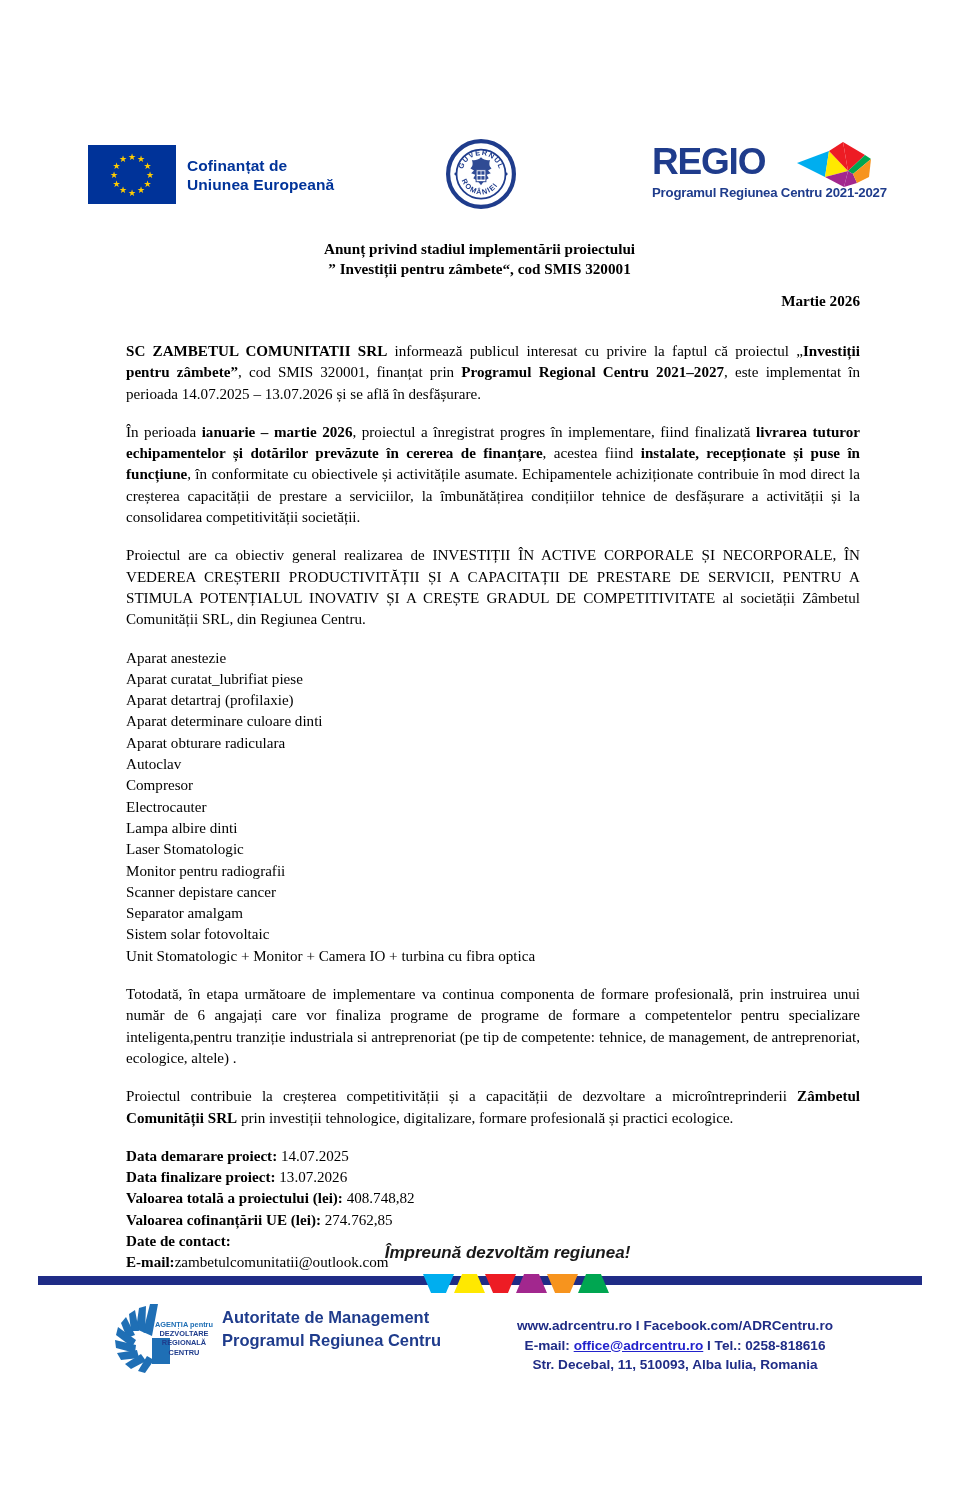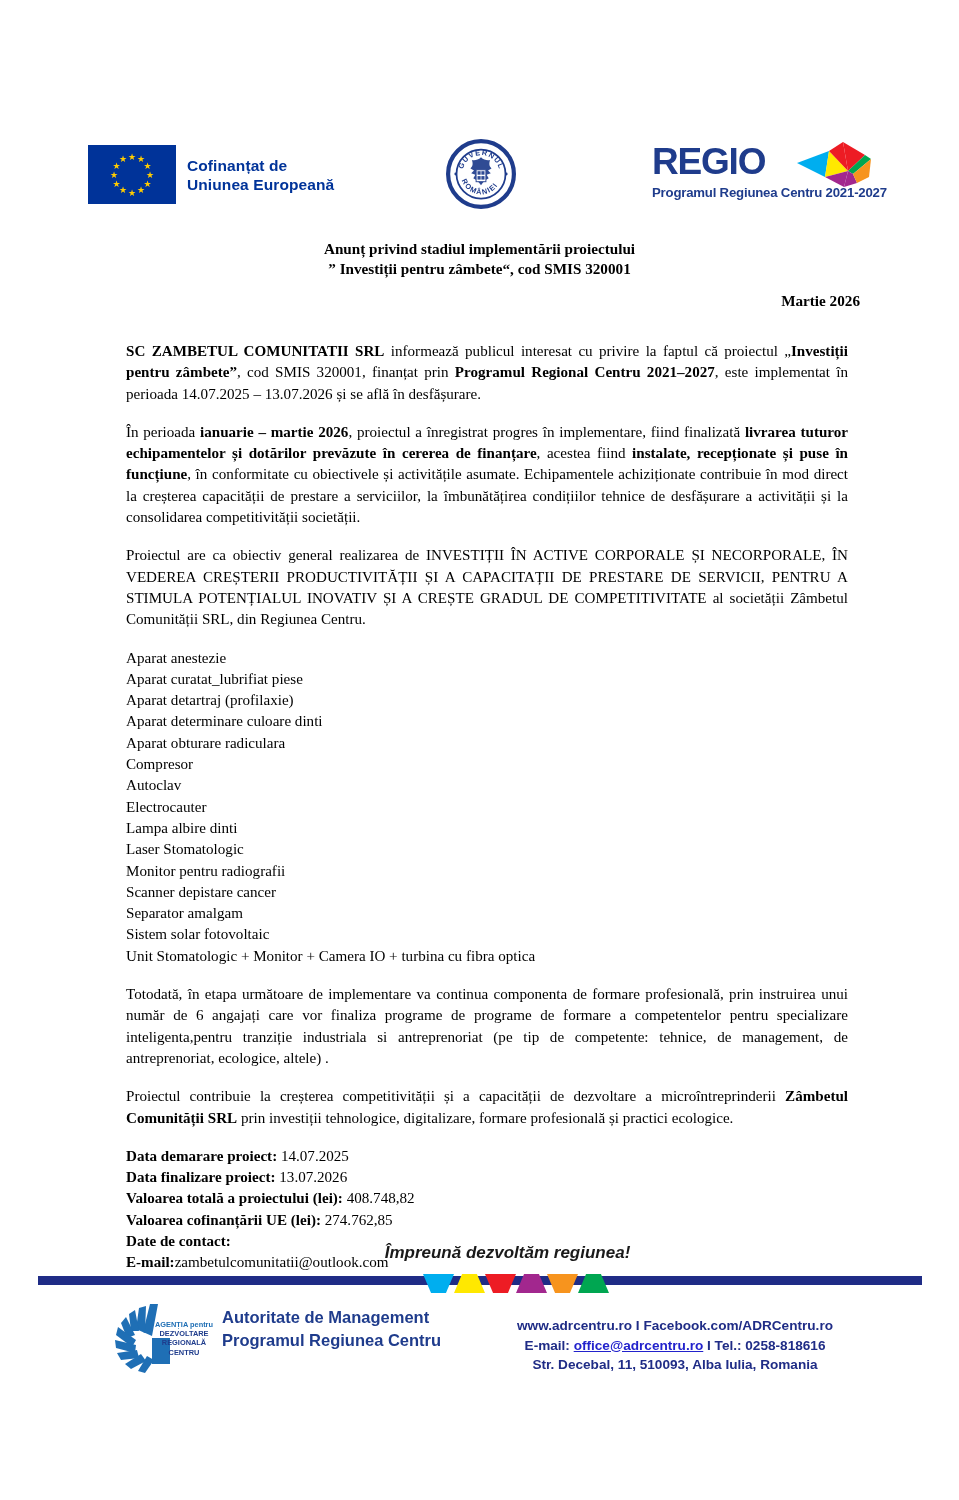--- a/index.html
+++ b/index.html
@@ -130,21 +130,21 @@
   .body-wrap {
     position: absolute;
     top: 341px;
     left: 126px;
     width: 734px;
     font-size: 15.1px;
     line-height: 21.3px;
   }
   .para {
     text-align: justify;
-    margin: 0 12px 17px 0;
+    margin: 0 0 17px 0;
   }
   b { font-weight: bold; }
 
   .list-head {
     font-weight: bold;
     margin: 0 0 0 0;
     text-indent: 5px;
   }
   .equip-list {
     list-style: none;
@@ -344,22 +344,22 @@
 
   <p class="para">Proiectul are ca obiectiv general realizarea de INVESTIȚII ÎN ACTIVE CORPORALE ȘI NECORPORALE, ÎN VEDEREA CREȘTERII PRODUCTIVITĂȚII ȘI A CAPACITAȚII DE PRESTARE DE SERVICII, PENTRU A STIMULA POTENȚIALUL INOVATIV ȘI A CREȘTE GRADUL DE COMPETITIVITATE al societății Zâmbetul Comunității SRL, din Regiunea Centru.</p>
 
 
   <ul class="equip-list" id="equip-list">
       <li>Aparat anestezie</li>
       <li>Aparat curatat_lubrifiat piese</li>
       <li>Aparat detartraj (profilaxie)</li>
       <li>Aparat determinare culoare dinti</li>
       <li>Aparat obturare radiculara</li>
+      <li>Autoclav</li>
       <li>Compresor</li>
-      <li>Autoclav</li>
       <li>Electrocauter</li>
       <li>Lampa albire dinti</li>
       <li>Laser Stomatologic</li>
       <li>Monitor pentru radiografii</li>
       <li>Scanner depistare cancer</li>
       <li>Separator amalgam</li>
       <li>Sistem solar fotovoltaic</li>
       <li>Unit Stomatologic + Monitor + Camera IO + turbina cu fibra optica</li>
     </ul>
 

